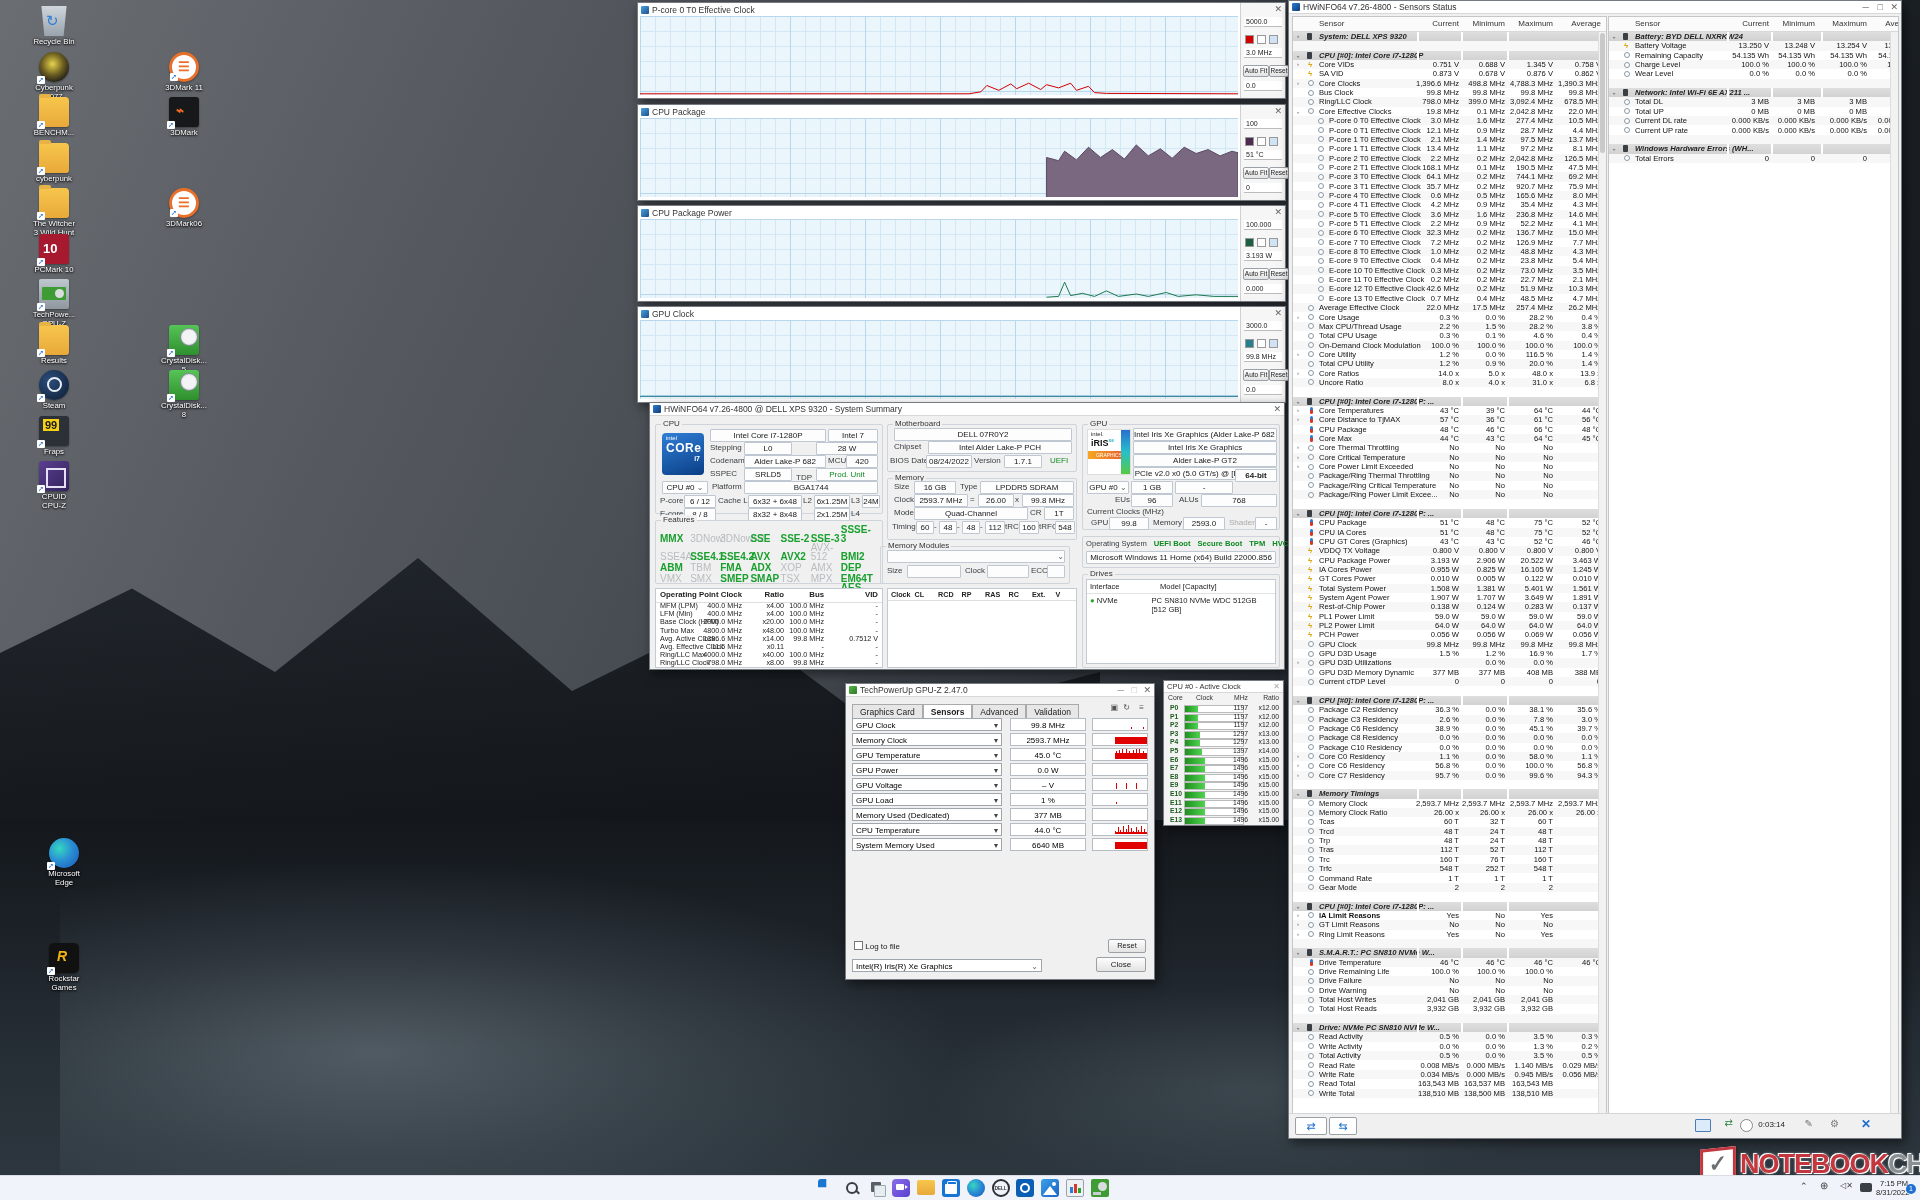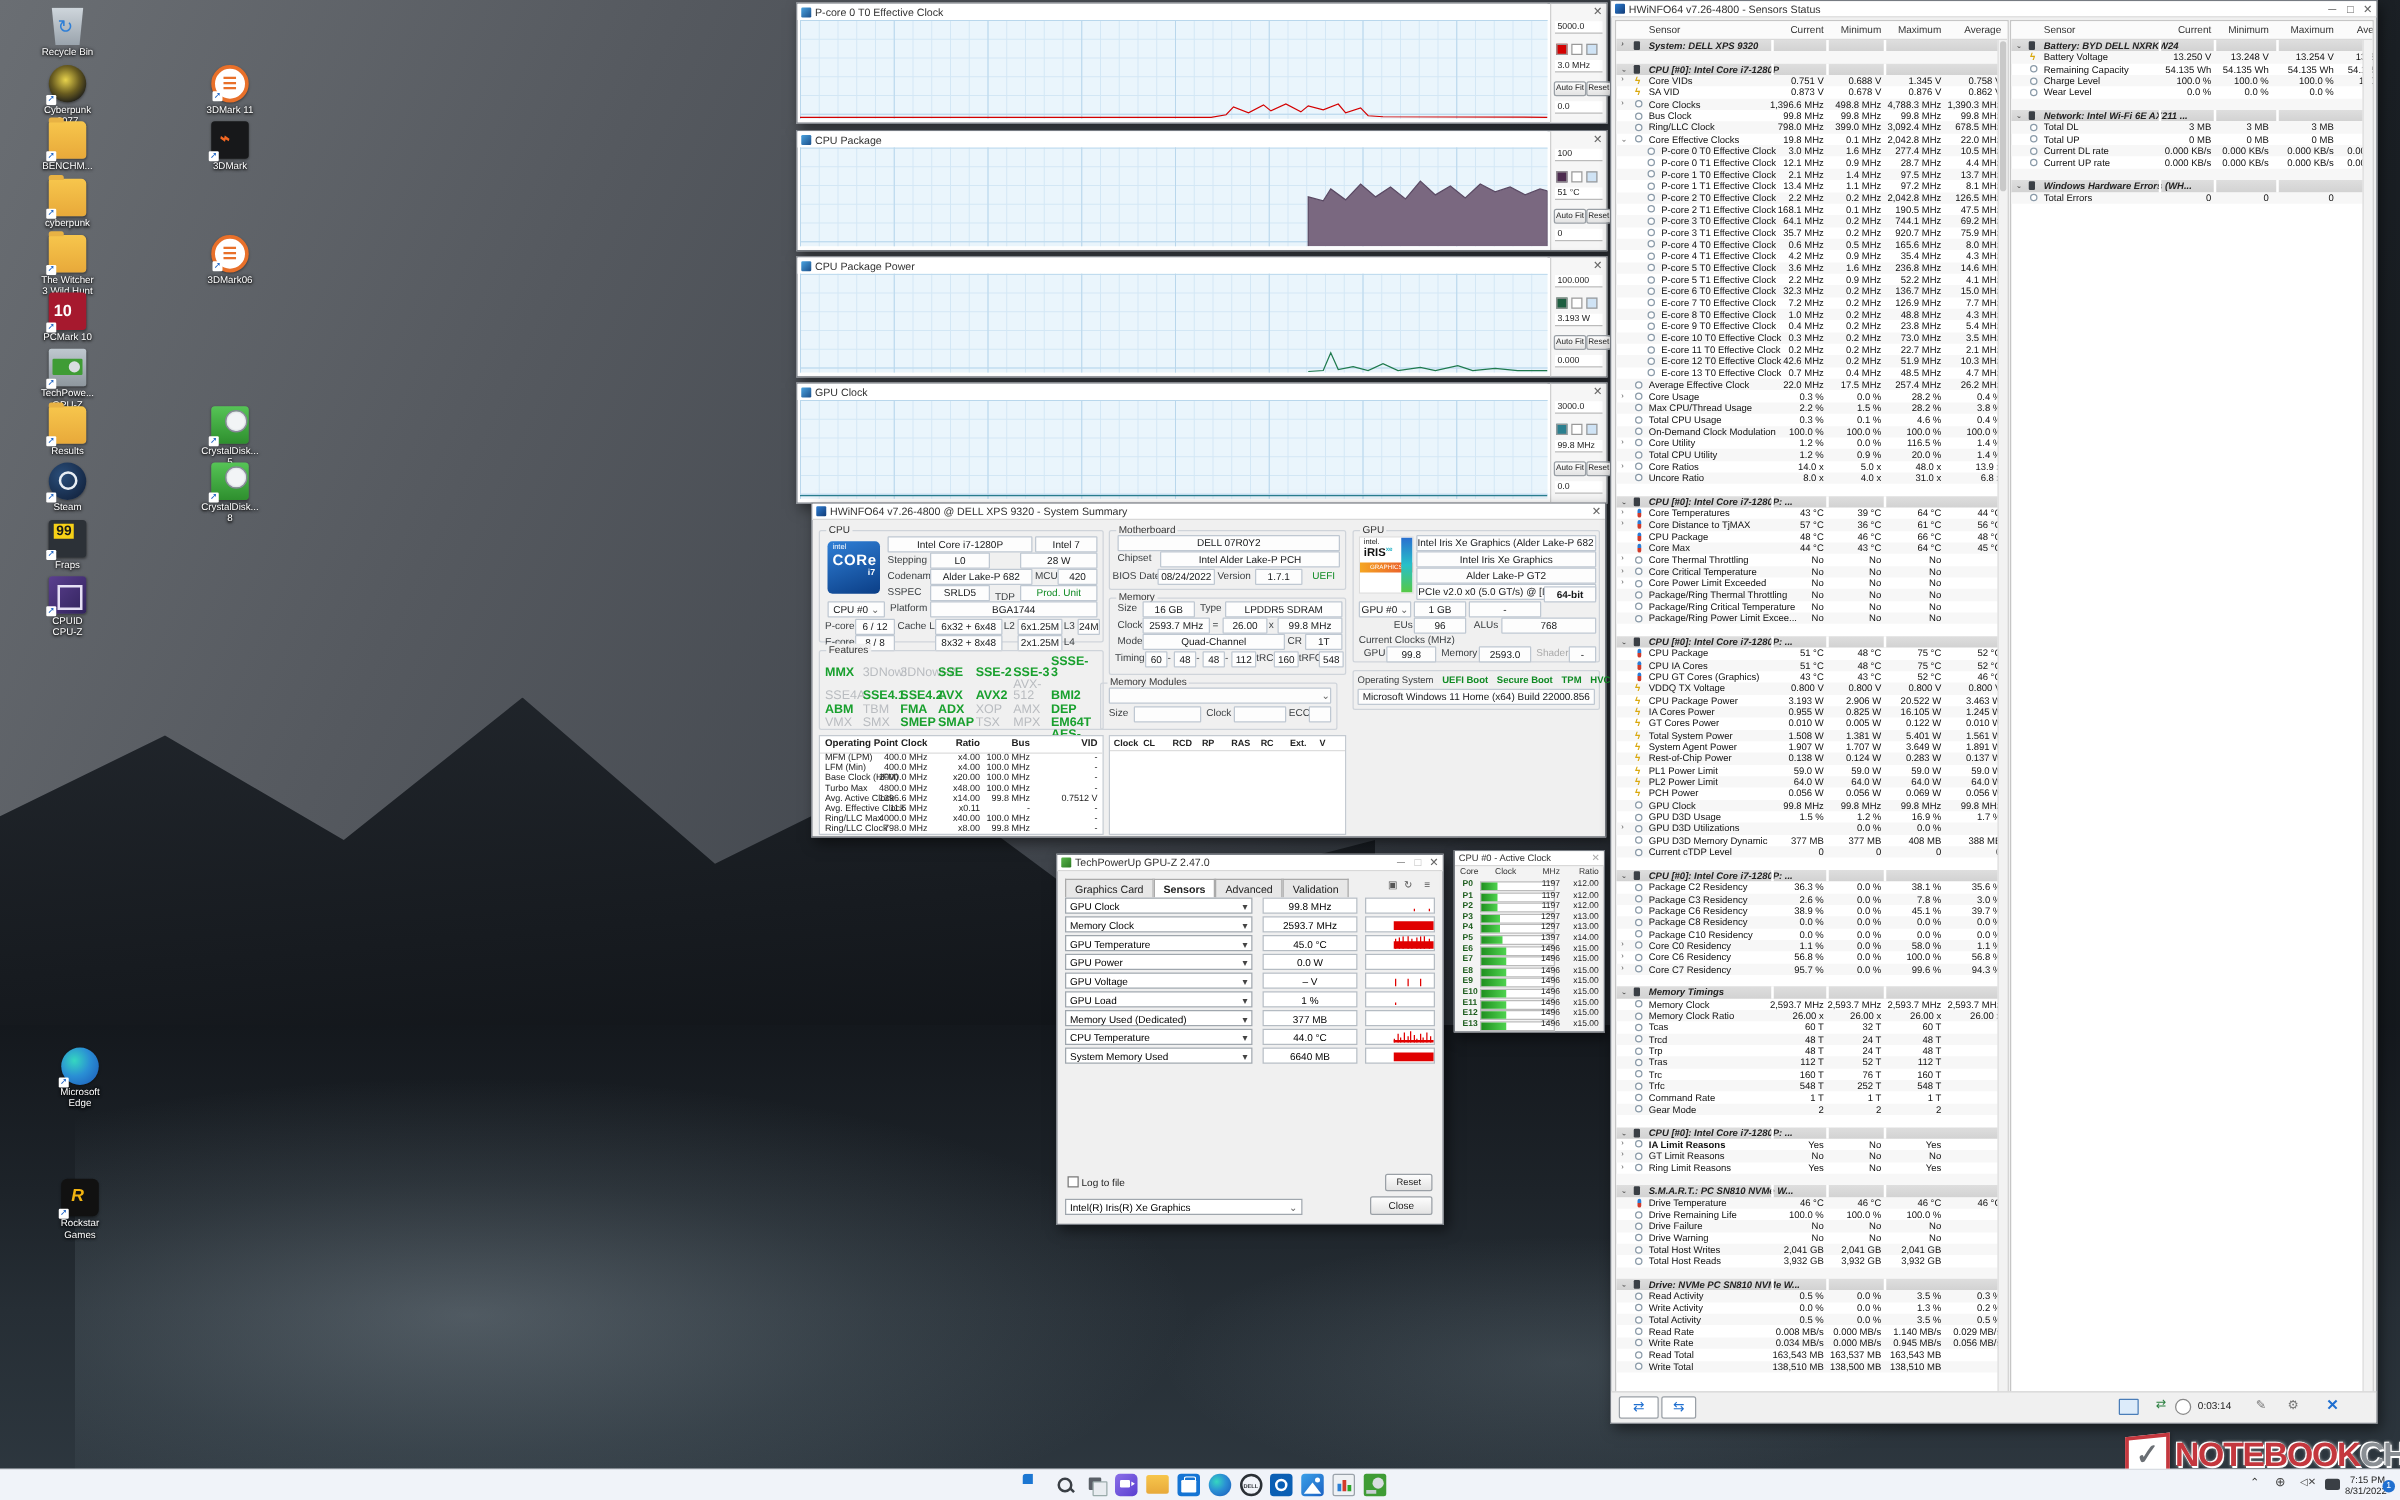--- a/index.html
+++ b/index.html
@@ -499,20 +499,33 @@
           <div class="slabel" style="left: 70px; top: 93px;">Memory</div>
           <div class="field" style="left: 100px; top: 92px; width: 40px;">2593.0</div>
           <div class="slabel" style="left: 146px; top: 93px; color: rgb(170, 170, 170);">Shader</div>
           <div class="field" style="left: 172px; top: 92px; width: 20px;">-</div>
         </div>
         <div class="grp" style="left: 432px; top: 120px; width: 196px; height: 30px; border: 1px solid rgb(207, 212, 218);">
           <b></b>
           <div class="abs" style="left: 3px; top: 2px; right: 3px; font-size: 7.6px; color: rgb(60, 64, 67); white-space: nowrap;"><span>Operating System</span><span style="color: rgb(15, 138, 35); margin-left: 7px; font-weight: bold;">UEFI Boot</span><span style="color: rgb(15, 138, 35); margin-left: 7px; font-weight: bold;">Secure Boot</span><span style="color: rgb(15, 138, 35); margin-left: 7px; font-weight: bold;">TPM</span><span style="color: rgb(15, 138, 35); margin-left: 7px; font-weight: bold;">HVCI</span></div>
           <div class="field" style="left: 3px; top: 14px; width: 188px; text-align: center;">Microsoft Windows 11 Home (x64) Build 22000.856</div>
         </div>
+        <div class="grp" style="left: 432px; top: 158px; width: 196px; height: 92px;">
+          <b>Drives</b>
+          <div class="abs" style="inset: 4px 3px 3px; background: rgb(255, 255, 255); border: 1px solid rgb(196, 202, 209); font-size: 7.6px; color: rgb(34, 34, 34);">
+            <div style="display: flex; border-bottom: 1px solid rgb(226, 226, 226); padding: 2px 3px;">
+              <span style="width: 70px;">Interface</span>
+              <span>Model [Capacity]</span>
+            </div>
+            <div style="display: flex; padding: 2px 3px;">
+              <span style="width: 70px;"><span style="color:#2aa52a;">●</span> NVMe</span>
+              <span>PC SN810 NVMe WDC 512GB [512 GB]</span>
+            </div>
+          </div>
+        </div>
       </div>
   </div>
 
   <div class="win" id="gpuz-win" style="left:845px;top:683px;width:310px;height:297px;">
     <div class="tbar">
       <div class="tico" style="background:linear-gradient(135deg,#59b54b,#2c7a23);"></div>
       <span>TechPowerUp GPU-Z 2.47.0</span>
       <span class="abs" style="right:30px;top:1px;font-size:9px;color:#888;">─</span>
       <span class="abs" style="right:17px;top:1px;font-size:9px;color:#bbb;">□</span>
       <span class="closex">✕</span>

